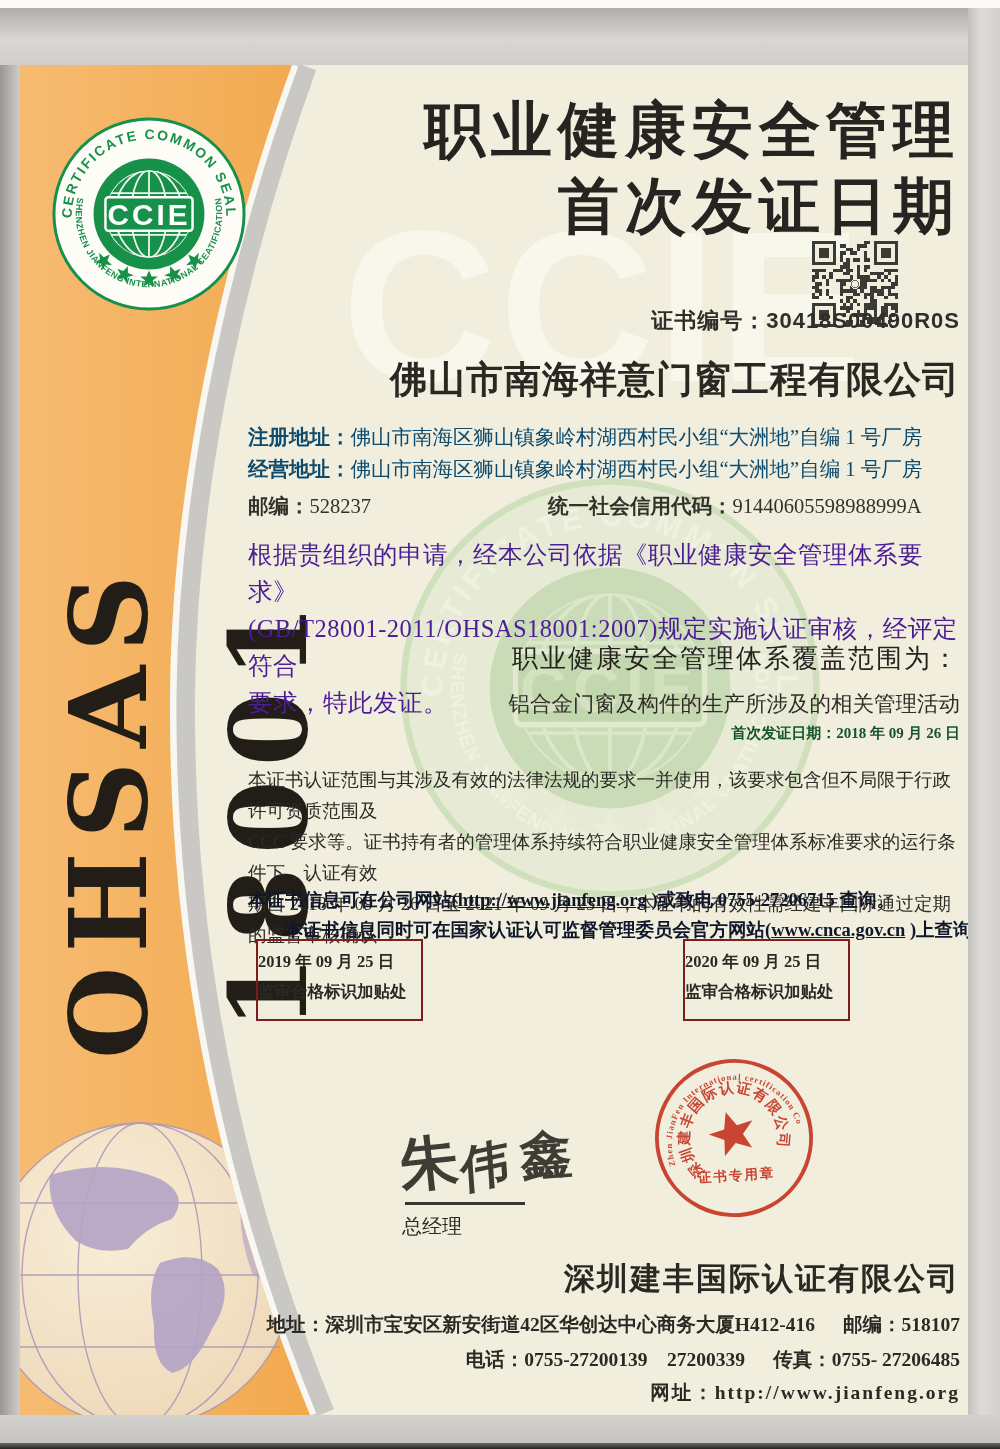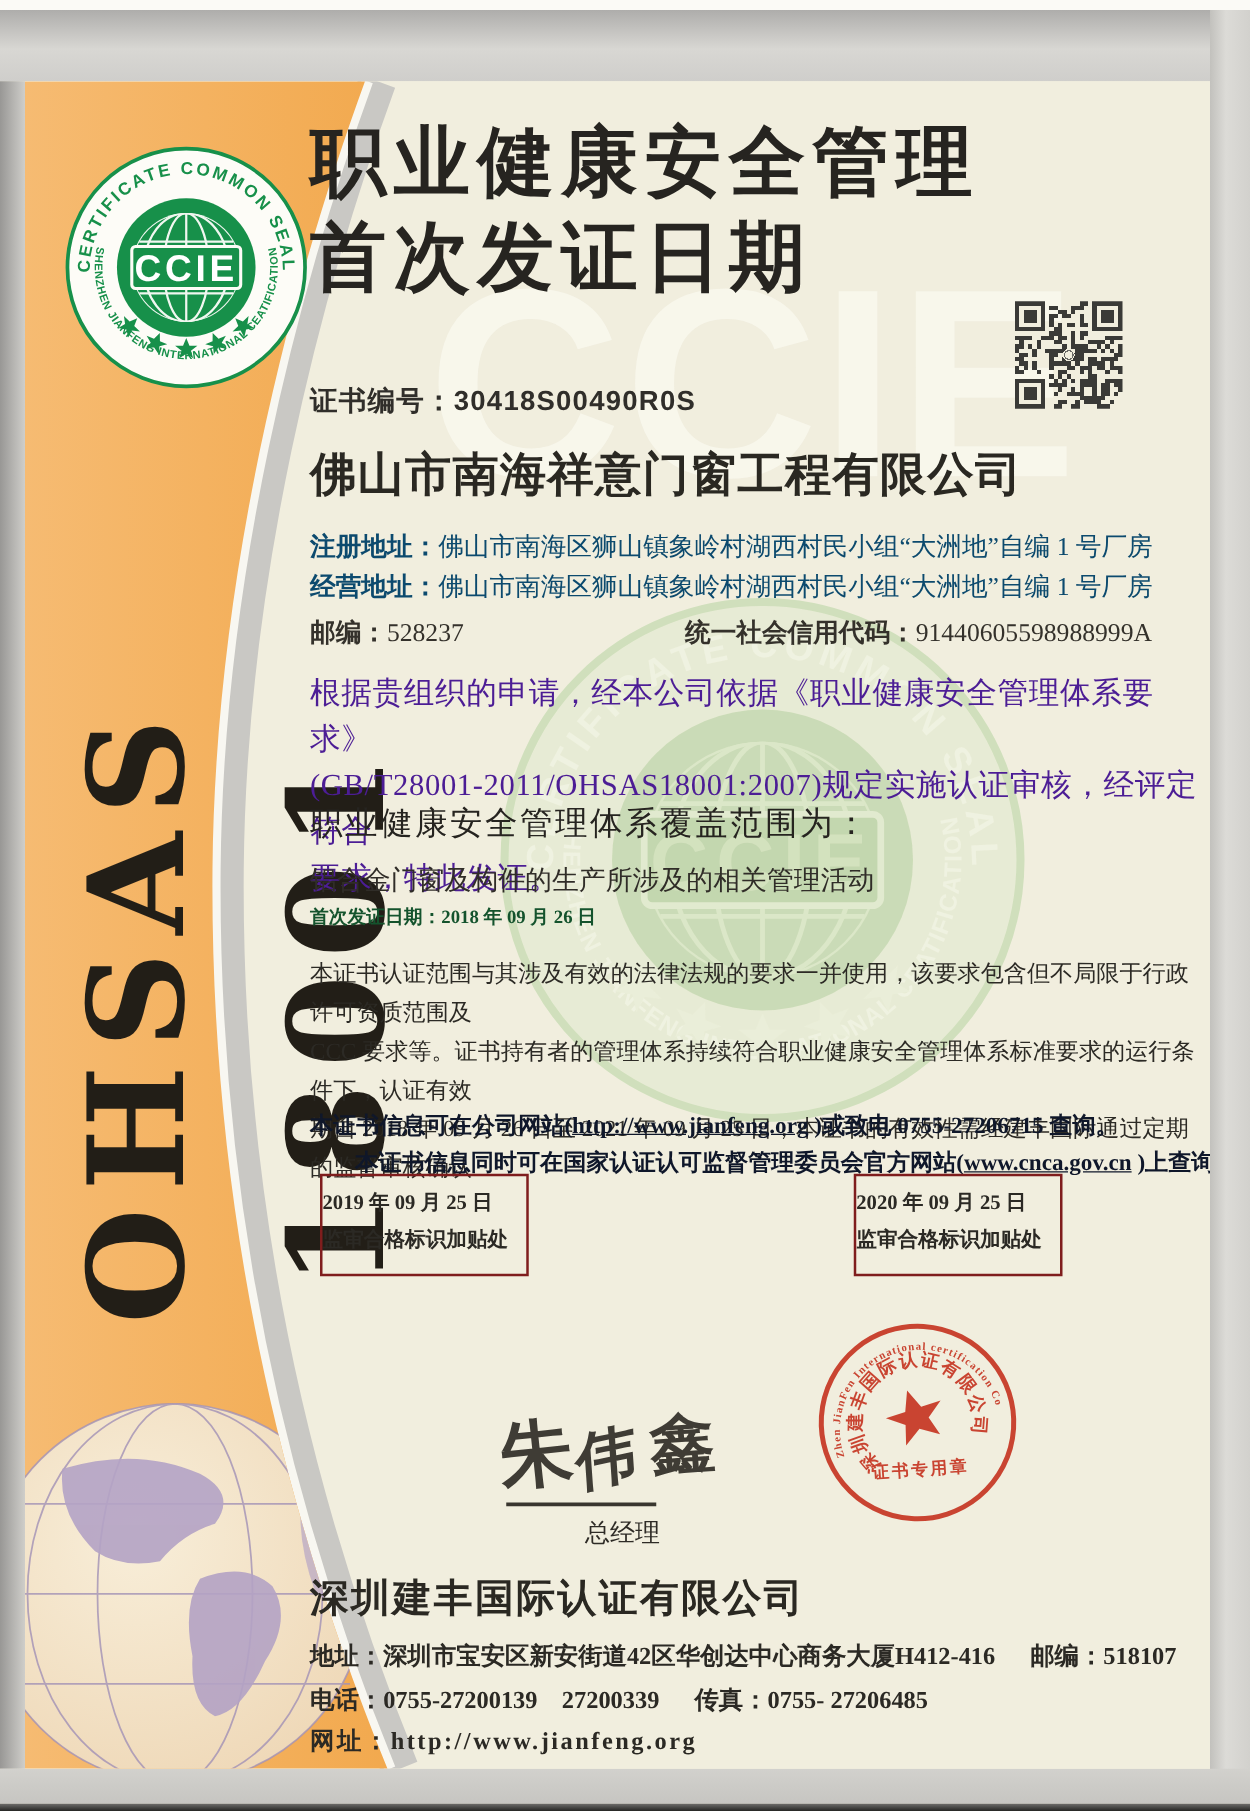--- a/index.html
+++ b/index.html
@@ -17,21 +17,21 @@
   .ghost{position:absolute;left:322px;top:118px;font-family:"Liberation Sans","DejaVu Sans",sans-serif;
          font-weight:bold;font-size:215px;letter-spacing:2px;color:rgba(252,251,244,.62);z-index:1;user-select:none;}
   .watermark{position:absolute;left:375px;top:408px;z-index:1;opacity:.62;}
   .bandwrap{position:absolute;left:0;top:0;z-index:2;}
   .band-text{position:absolute;left:-398px;top:662px;width:980px;height:166px;text-align:center;
              transform:rotate(-90deg);font-family:"DejaVu Serif","Liberation Serif",serif;font-weight:bold;
              font-size:106px;letter-spacing:14px;color:#221e17;z-index:3;line-height:160px;}
   .logo{position:absolute;left:30px;top:50px;z-index:4;}
 
   .blk{position:absolute;left:228px;width:712px;z-index:5;}
-  .center{text-align:left;}
+  .center{text-align:right;}
   .title{top:28px;font-weight:bold;font-size:61px;line-height:76px;letter-spacing:6px;color:#262420;}
   .certno{top:241px;font-family:"Liberation Sans","DejaVu Sans",sans-serif;font-weight:bold;font-size:22px;color:#302e2a;letter-spacing:1px;}
   .company{top:290px;font-weight:bold;font-size:37px;letter-spacing:1px;color:#2a2822;}
   .addr{font-size:20.5px;color:#0c4a6e;}
   .addr b{font-weight:600;}
   .a1{top:358px;} .a2{top:390px;}
   .postal{top:427px;font-size:20.5px;color:#34312b;}
   .postal .credit{position:absolute;left:300px;top:0;}
   .para{top:471px;font-size:24.5px;line-height:37px;letter-spacing:.5px;color:#4c1d95;}
   .scope-h{top:576px;font-weight:normal;font-size:26px;letter-spacing:2px;color:#262420;}
@@ -43,21 +43,21 @@
   .ul{text-decoration:underline;}
   .abox{position:absolute;border:2px solid #7f1d1d;width:163px;height:72px;z-index:5;
         font-weight:bold;font-size:16.5px;line-height:30px;color:#2b2924;padding-top:6px;background:transparent;}
   .b1{left:236px;top:874px;} .b2{left:663px;top:874px;}
   .sig{position:absolute;left:352px;top:1042px;width:240px;height:100px;z-index:5;color:#3f3c35;}
   .sig span{position:absolute;font-weight:bold;font-family:"DejaVu Serif","Liberation Serif",serif;}
   .s1{left:28px;top:18px;font-size:58px;transform:rotate(-6deg);}
   .s2{left:88px;top:26px;font-size:50px;transform:rotate(-12deg) skewX(-8deg);}
   .s3{left:148px;top:14px;font-size:52px;transform:rotate(-4deg);}
   .sigline{position:absolute;left:385px;top:1137px;width:120px;height:3px;background:#39362f;z-index:5;}
-  .sigtitle{position:absolute;left:382px;top:1148px;width:126px;text-align:right;font-size:20px;color:#2e2b26;z-index:5;}
+  .sigtitle{position:absolute;left:382px;top:1148px;width:126px;text-align:left;font-size:20px;color:#2e2b26;z-index:5;}
   .sealwrap{position:absolute;left:624px;top:983px;z-index:6;mix-blend-mode:multiply;}
   .org{top:1193px;font-weight:bold;font-size:31px;letter-spacing:2px;color:#2a2822;}
   .fline{font-weight:bold;font-size:19.5px;color:#2b2924;}
   .f1{top:1246px;} .f2{top:1281px;} .f3{top:1314px;letter-spacing:2px;}
   .gap{display:inline-block;width:28px;}
   .qr{position:absolute;left:792px;top:176px;width:86px;height:86px;z-index:5;}
 </style>
 </head>
 <body>
 

